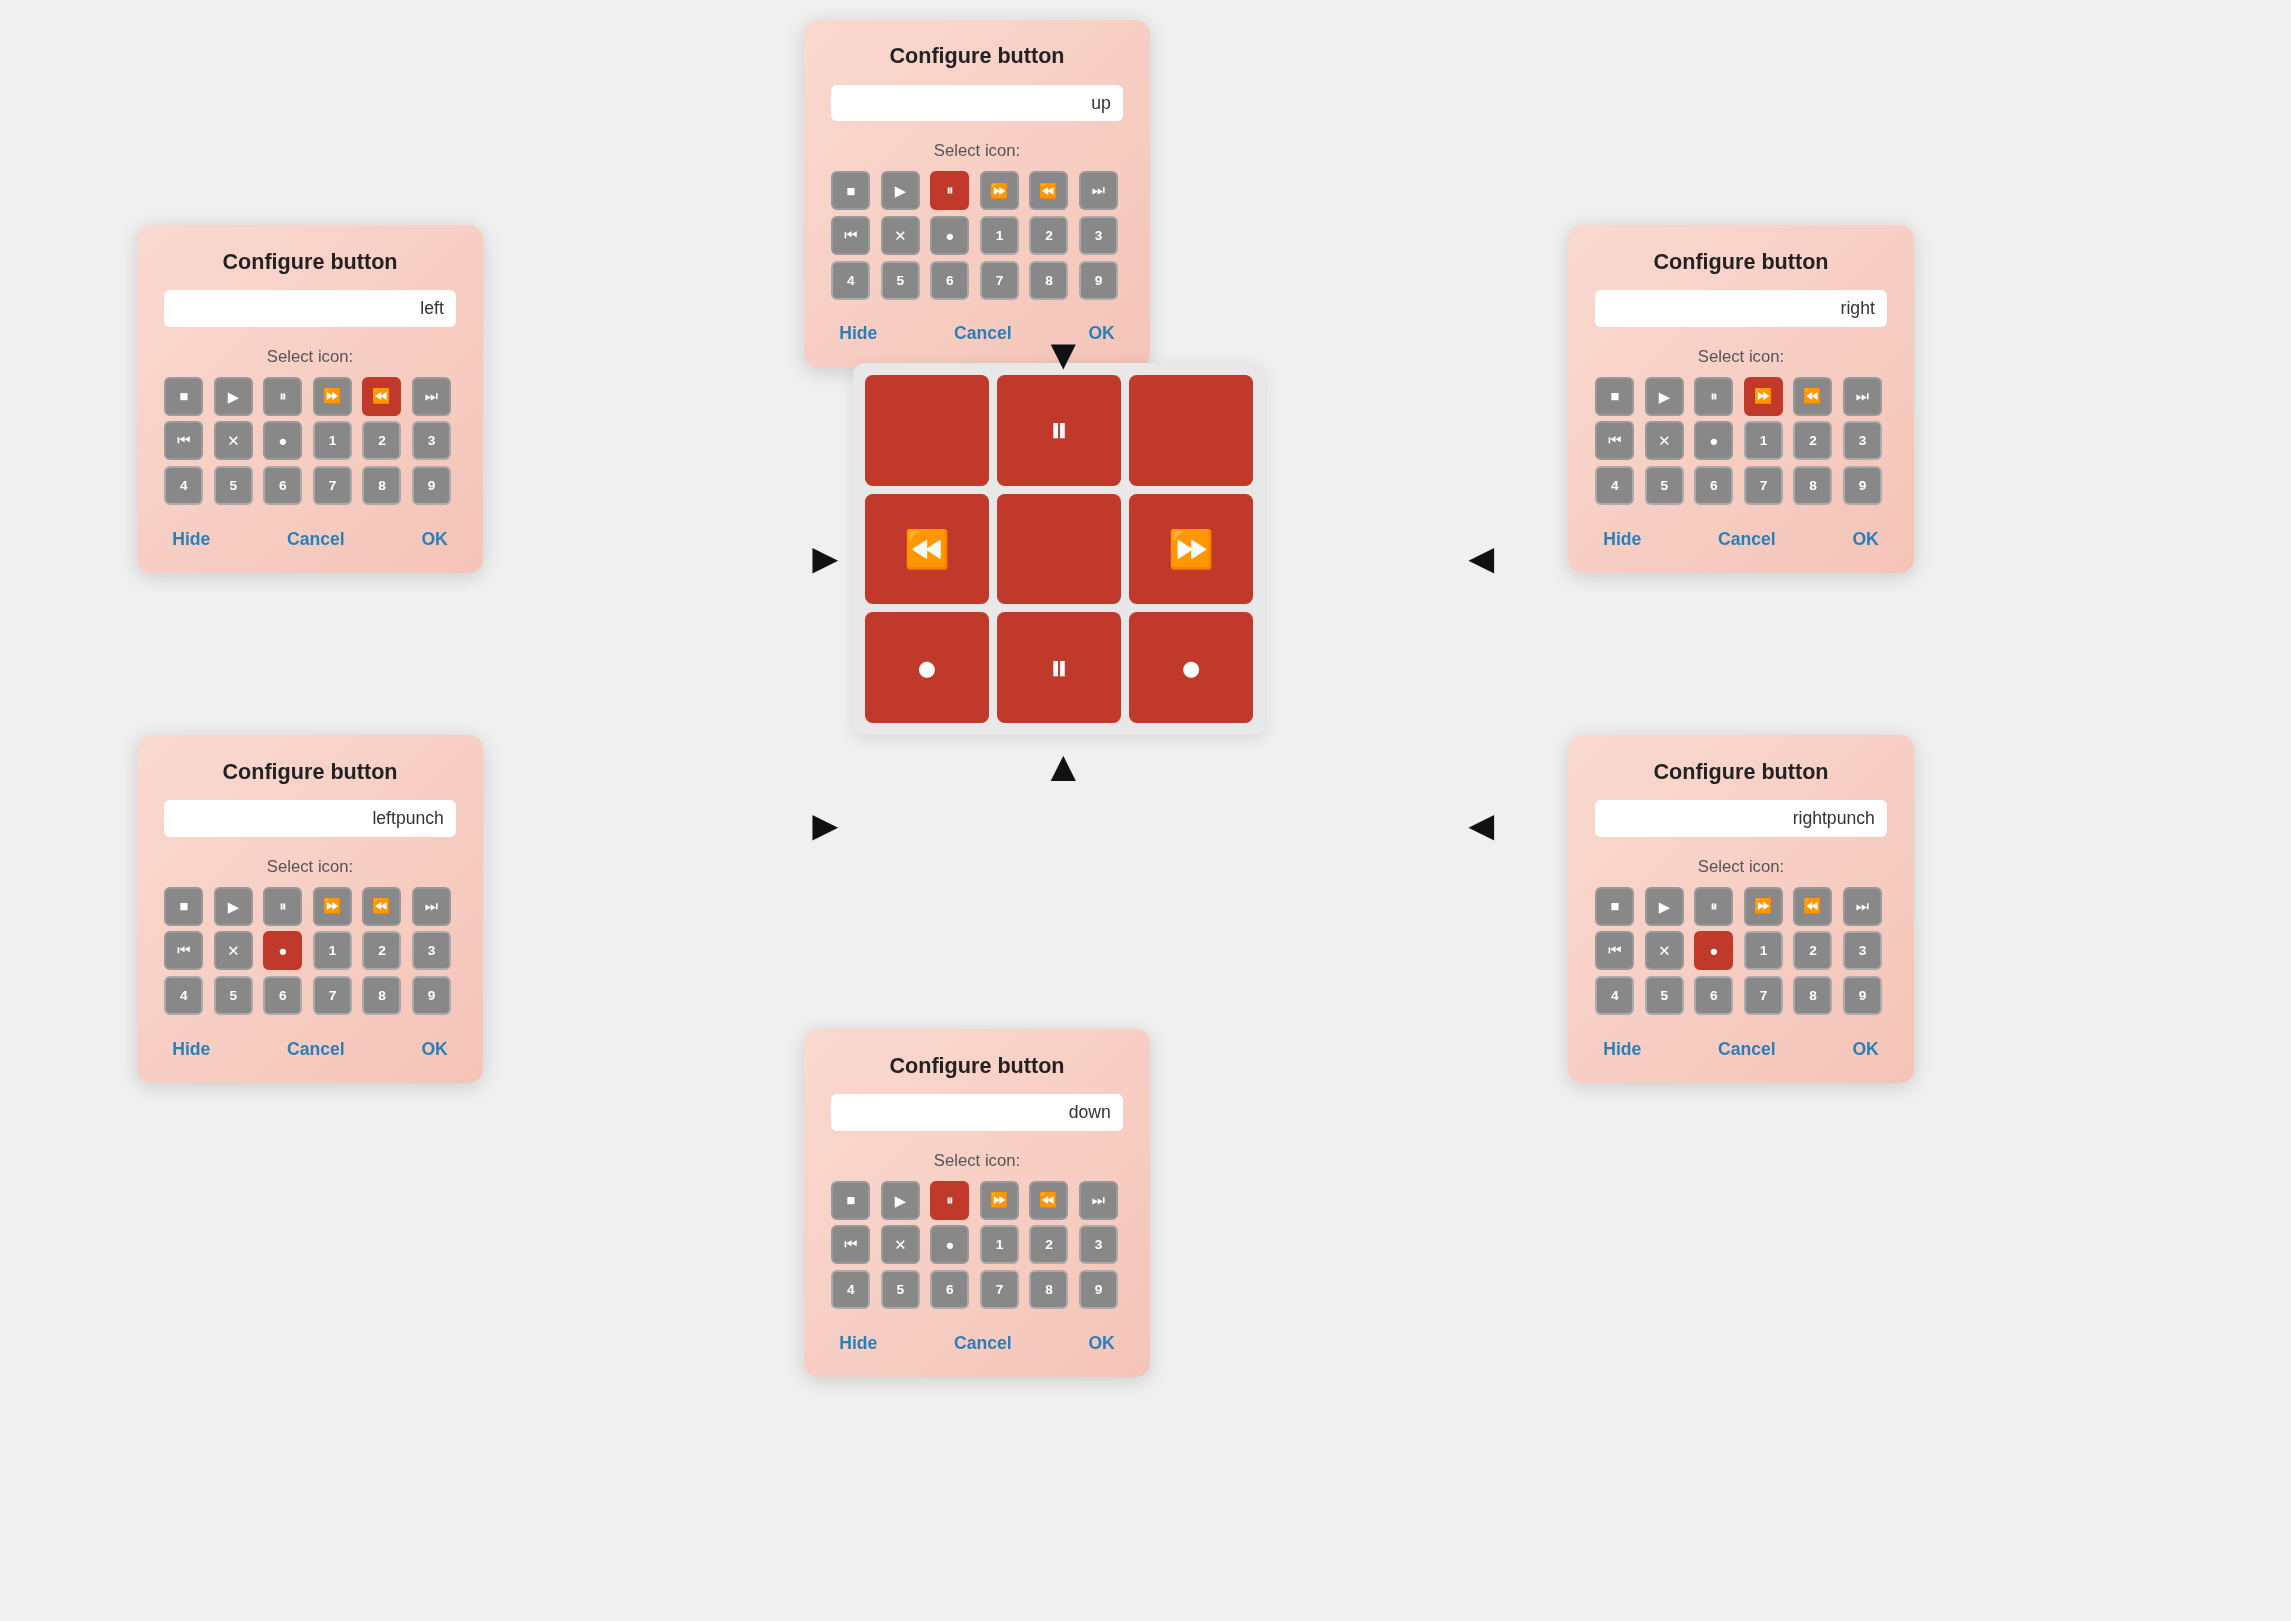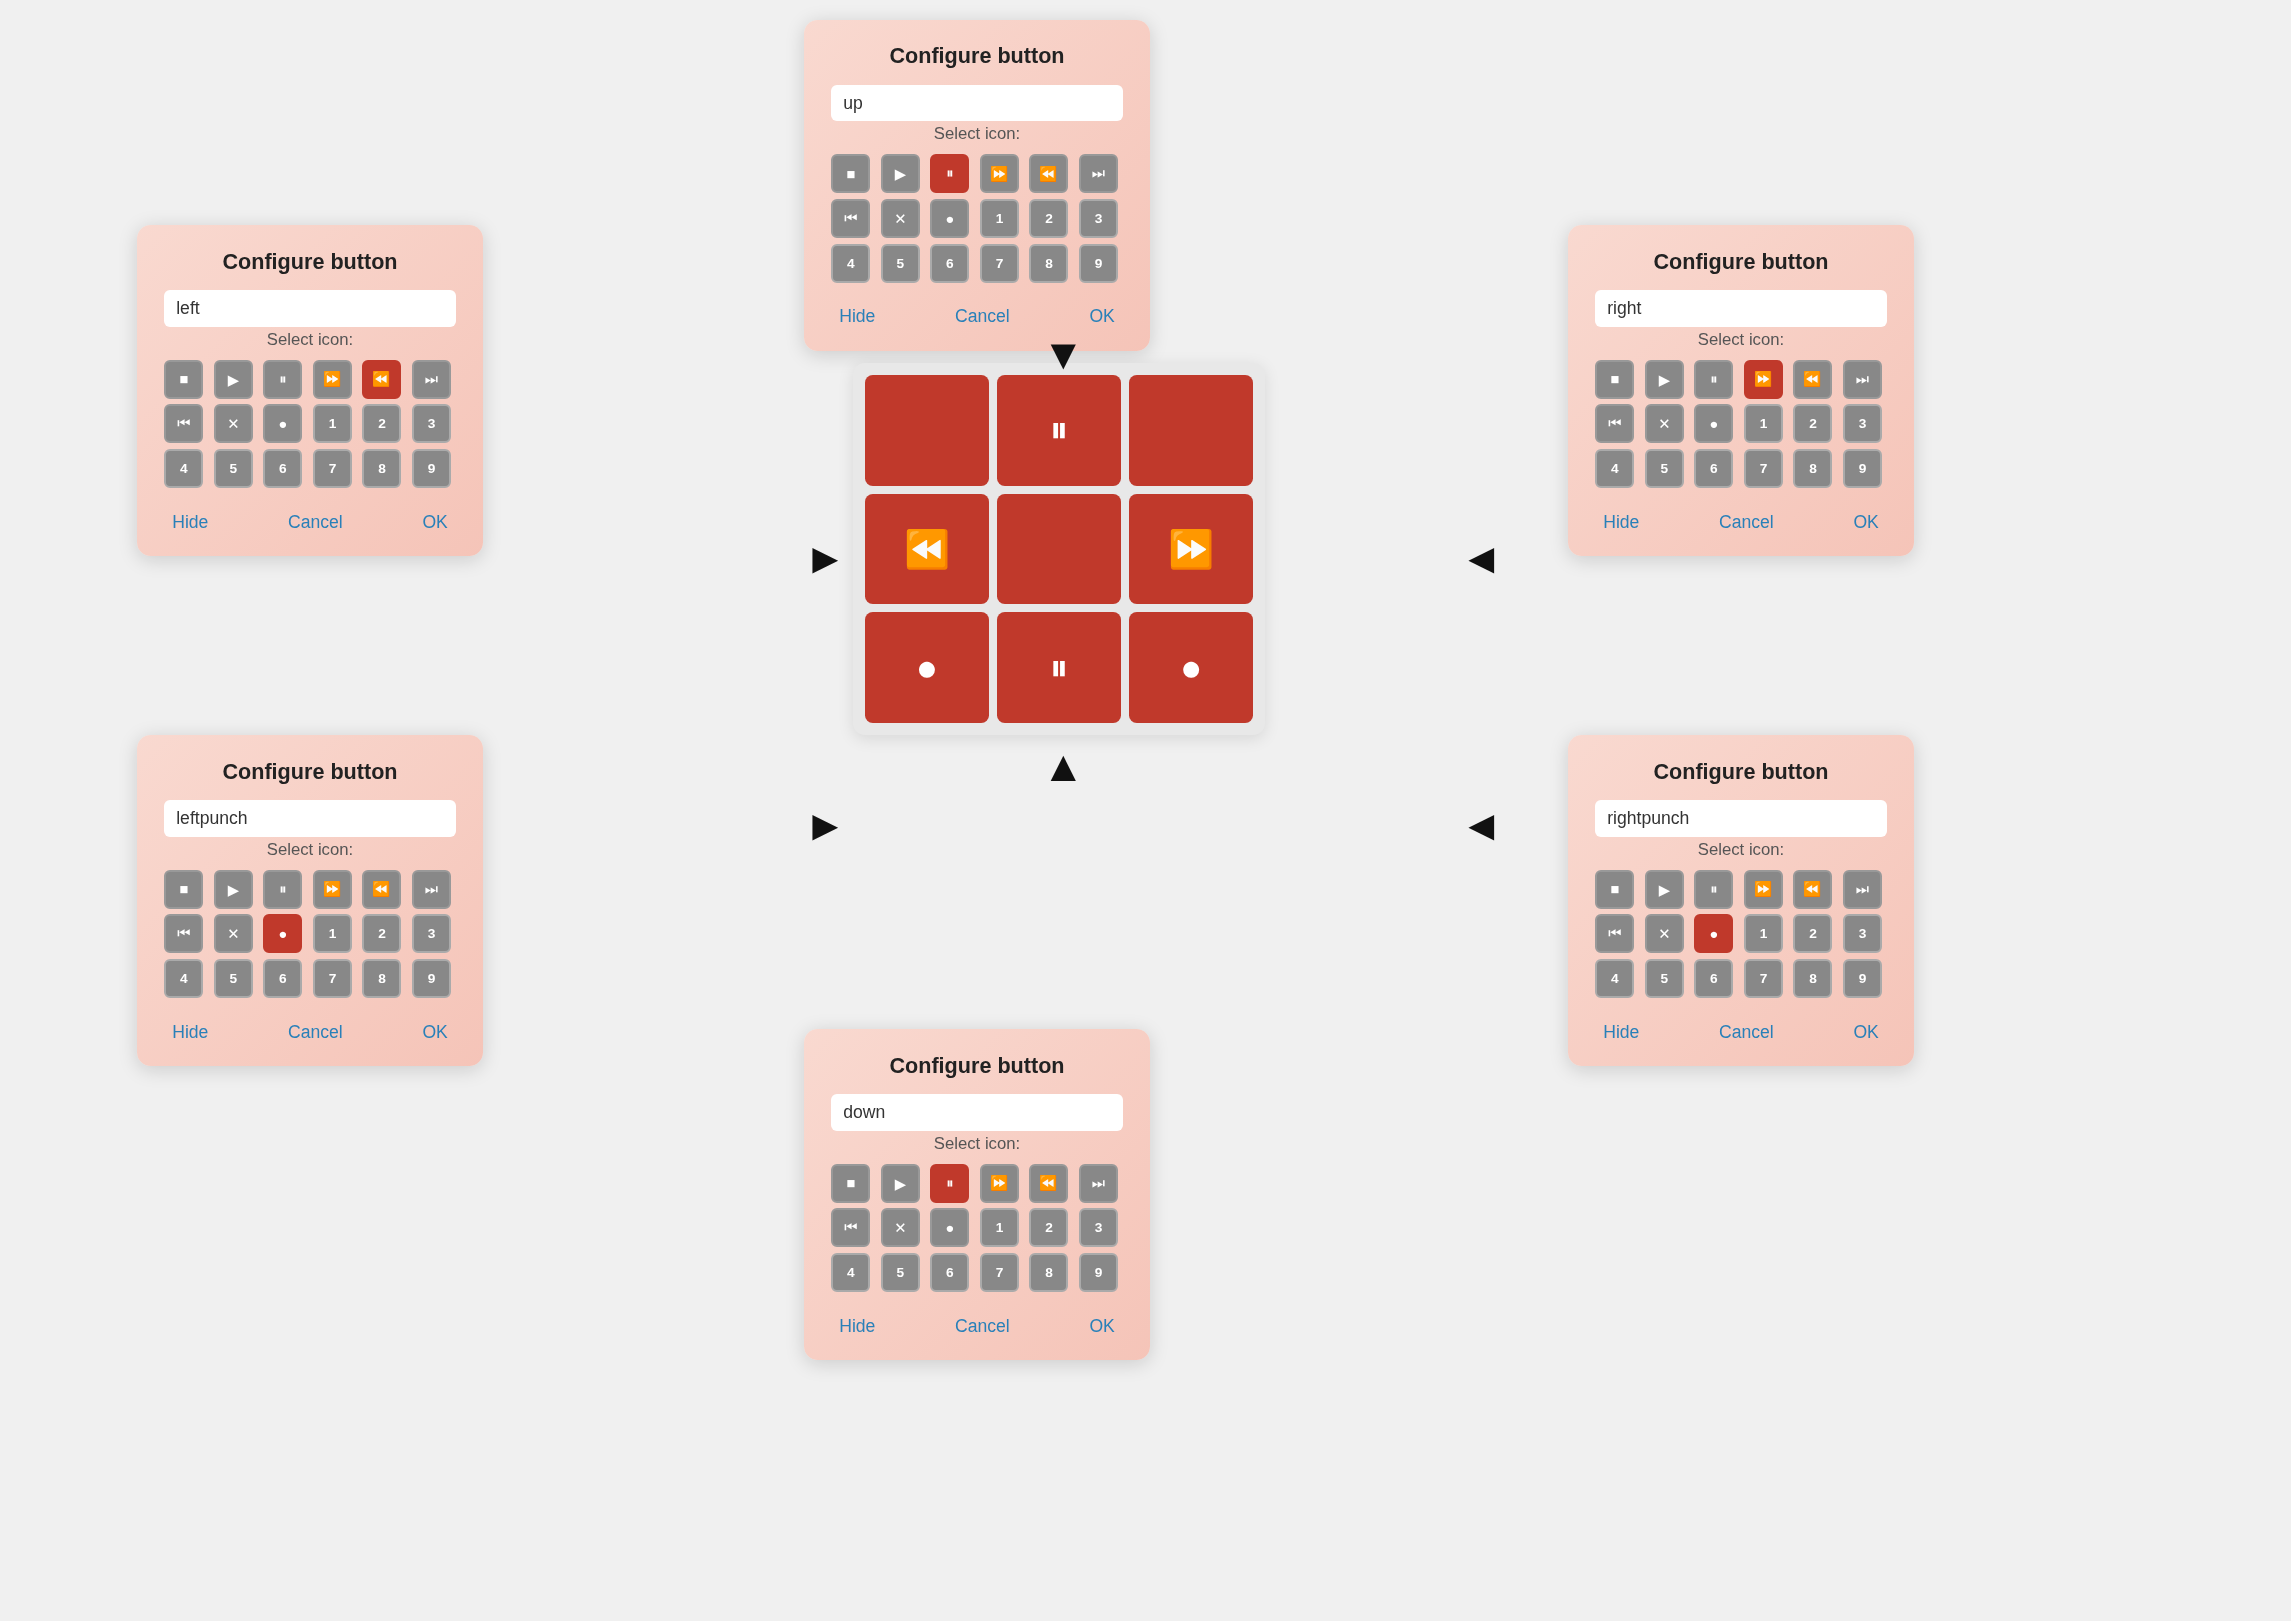--- a/index.html
+++ b/index.html
@@ -30,22 +30,23 @@
     }
 
     .panel-input {
       width: 100%;
       padding: 7.8px 11.8px;
       font-size: 17.6px;
       border: none;
       border-radius: 5.9px;
       background: white;
       color: #333;
-      margin-bottom: 3px;
+      margin-bottom: 20px;
       outline: none;
+      text-align: right;
     }
 
     .select-icon-label {
       font-size: 16.7px;
       color: #555;
       text-align: center;
       margin-bottom: 9.8px;
     }
 
     .icon-grid {
@@ -56,21 +57,21 @@
     }
 
     .panel-actions {
       display: flex;
       justify-content: space-between;
       padding-top: 3.9px;
     }
 
     .action-btn {
       font-size: 17.6px;
-      font-weight: 400;
+      font-weight: 700;
       color: #2980b9;
       background: none;
       border: none;
       cursor: pointer;
       padding: 3.9px 7.8px;
     }
 
     
     .center-grid-container {
       position: absolute;

